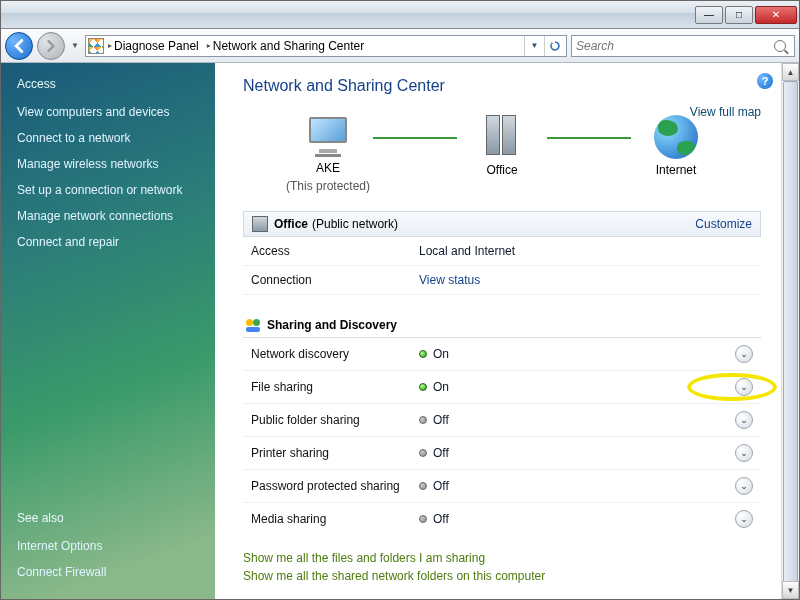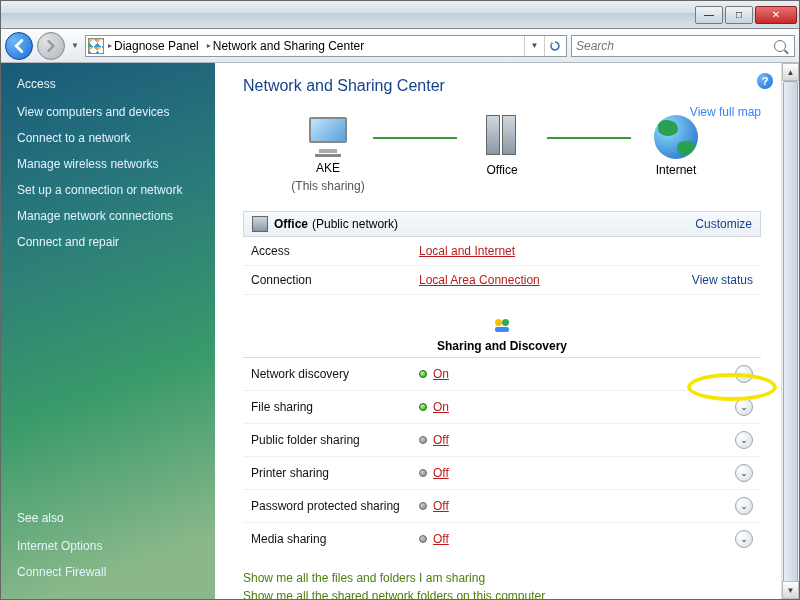--- a/index.html
+++ b/index.html
@@ -30,48 +30,48 @@
 .sidebar a { display:block; color:#e0f4ff; text-decoration:none; font-size:12px; margin: 6px 0; cursor:pointer; }
 .sidebar .gap { flex:1; }
 
 .content { flex:1; background:#fff; position:relative; overflow:hidden; }
 .content .scroll { position:absolute; top:0; left:0; right:18px; bottom:0; overflow-y:auto; padding: 14px 20px 20px 28px; }
 .vscrollbar { position:absolute; top:0; right:0; width:18px; height:100%; background:#f0f0f0; border-left:1px solid #ddd; }
 .vscrollbar .arrow { height:18px; background:linear-gradient(#fefefe,#d8d8d8); border:1px solid #bbb; margin:0; display:flex; align-items:center; justify-content:center; font-size:8px; color:#444; cursor:pointer; }
 .vscrollbar .thumb { margin:0 1px; background:linear-gradient(to right,#e8eef5,#c8d4e2); border:1px solid #9ab; border-radius:2px; }
 
 h1.page-title { color:#15428b; font-size:16px; font-weight:normal; margin-bottom:14px; }
-.topright-link { position:absolute; top:42px; right:38px; color:#3b82f6; cursor:pointer; }
+.topright-link { position:absolute; top:42px; right:38px; color:#0c4a6e; cursor:pointer; }
 .help-icon { position:absolute; top:10px; right:26px; width:16px; height:16px; border-radius:50%; background:radial-gradient(circle at 30% 30%, #6fb7ff, #1a6fd0); color:#fff; font-weight:bold; font-size:11px; display:flex; align-items:center; justify-content:center; cursor:pointer; }
 
 .netmap { display:flex; align-items:center; justify-content:space-around; margin: 20px 30px 10px 30px; }
 .netnode { display:flex; flex-direction:column; align-items:center; width:110px; }
 .netnode .lbl { margin-top:4px; text-align:center; }
 .netnode .sub { color:#555; }
 .netline { flex:1; height:2px; background:linear-gradient(to right, #5a5 0, #5a5 6px, transparent 6px, transparent 10px); background-size:10px 2px; margin: 0 -10px 34px -10px; border-top:2px solid #3a9a3a; }
 
 .section-bar { background:linear-gradient(#f6f9fc,#eaf0f6); border:1px solid #d0d8e0; padding:4px 8px; display:flex; align-items:center; margin-top:16px; }
 .section-bar .title { font-weight:bold; margin-left:6px; }
 .section-bar .paren { font-weight:normal; margin-left:4px; }
 .section-bar .spacer { flex:1; }
 .section-bar a, .row a { color:#15428b; cursor:pointer; text-decoration:none; }
 
 .row { display:flex; padding:7px 8px; border-bottom:1px solid #eef1f4; align-items:center; }
 .row .k { width:168px; color:#111; }
-.row .v { flex:1; color:#b91c1c; display:flex; align-items:center; gap:6px;text-decoration:underline; }
+.row .v { flex:1; color:#0f172a; display:flex; align-items:center; gap:6px; }
 .row .action { color:#15428b; cursor:pointer; }
 
 .highlight-ring { position:absolute; border:4px solid #f5e600; border-radius:50%; width:90px; height:28px; top:310px; right:22px; pointer-events:none; }
 
 .dot-on { width:8px; height:8px; border-radius:50%; background:radial-gradient(circle at 30% 30%, #b6ff88, #2a9a1a); border:1px solid #176a0a; display:inline-block; }
 .dot-off { width:8px; height:8px; border-radius:50%; background:radial-gradient(circle at 30% 30%, #ccc, #888); border:1px solid #666; display:inline-block; }
 
 .chev-btn { width:18px; height:18px; border-radius:50%; background:radial-gradient(circle at 30% 30%, #fff, #d8dde3); border:1px solid #9aa4b0; display:flex; align-items:center; justify-content:center; cursor:pointer; font-size:9px; color:#333; }
 
-.subtitle-bar { display:flex; align-items:center; gap:6px; margin-top:18px; border-bottom:1px solid #d8dde2; padding:4px 2px;flex-direction:column; }
+.subtitle-bar { display:flex; align-items:center; gap:6px; margin-top:18px; border-bottom:1px solid #d8dde2; padding:4px 2px; }
 .subtitle-bar .t { font-weight:bold; }
 
 .link-line { color:#4d7c0f; cursor:pointer; margin:4px 0; display:block; }
 
 .icon-pc { width:48px; height:40px; position:relative; }
 .icon-pc .mon { width:38px; height:26px; border:2px solid #888; border-radius:2px; background:linear-gradient(135deg,#bfe6ff,#5aa0d8); position:absolute; top:0; left:5px; }
 .icon-pc .base { width:18px; height:4px; background:#aaa; position:absolute; bottom:4px; left:15px; }
 .icon-pc .foot { width:26px; height:3px; background:#888; position:absolute; bottom:0; left:11px; }
 
 .icon-srv { width:40px; height:44px; position:relative; }
@@ -180,21 +180,21 @@
         <h1 class="page-title">Network and Sharing Center</h1>
 
         <div class="netmap">
           <div class="netnode">
             <div class="icon-pc">
               <div class="mon"></div>
                 <div class="base"></div>
                 <div class="foot"></div>
             </div>
             <div class="lbl">AKE</div>
-            <div class="lbl sub">(This sharing)</div>
+            <div class="lbl sub">(This protected)</div>
           </div>
           <div class="netline"></div>
           <div class="netnode">
             <div class="icon-srv">
               <div class="tower t1"></div>
                 <div class="tower t2"></div>
             </div>
             <div class="lbl">Office</div>
             <div class="lbl sub">&nbsp;</div>
           </div>
@@ -212,21 +212,20 @@
           <span class="paren">(Public network)</span>
           <span class="spacer"></span>
           <a>Customize</a>
         </div>
         <div class="row">
           <div class="k">Access</div>
           <div class="v">Local and Internet</div>
         </div>
         <div class="row">
           <div class="k">Connection</div>
-          <div class="v">Local Area Connection</div>
           <a class="action">View status</a>
         </div>
 
         <div class="subtitle-bar">
           <span class="icon-share-sm"></span>
           <span class="t">Sharing and Discovery</span>
         </div>
 
         <div class="row">
           <div class="k">Network discovery</div>

